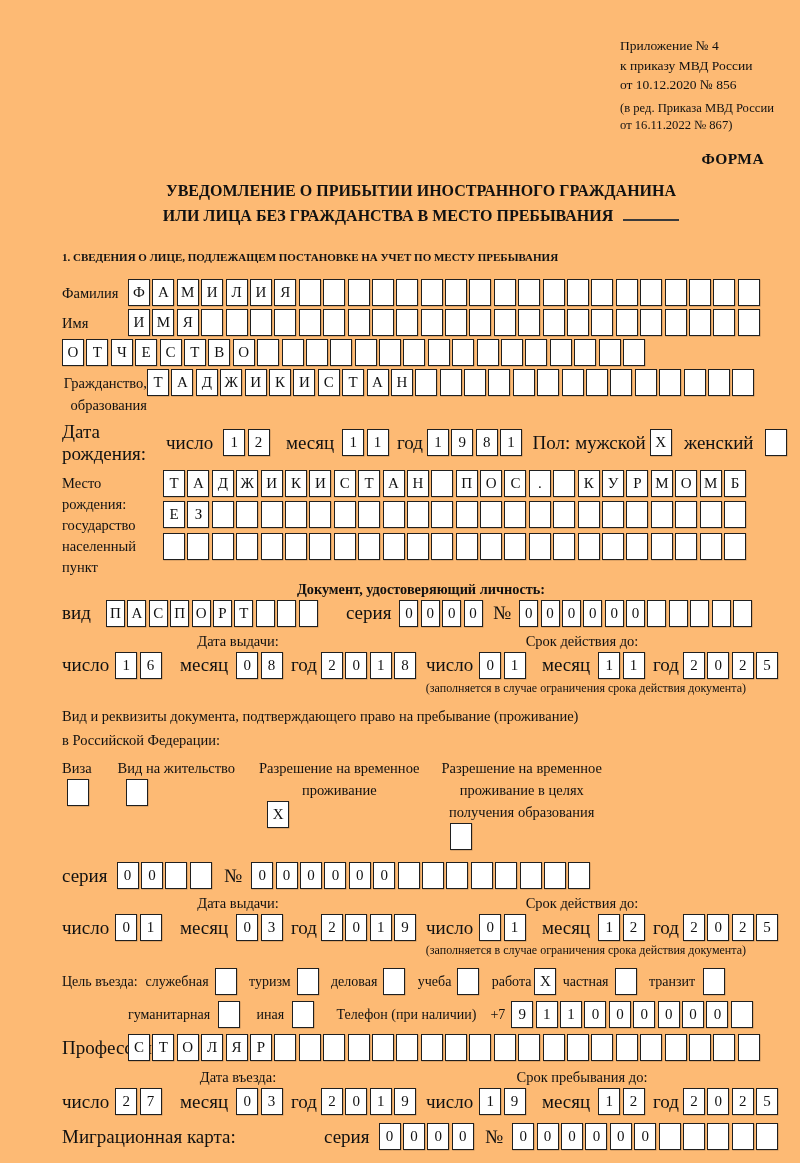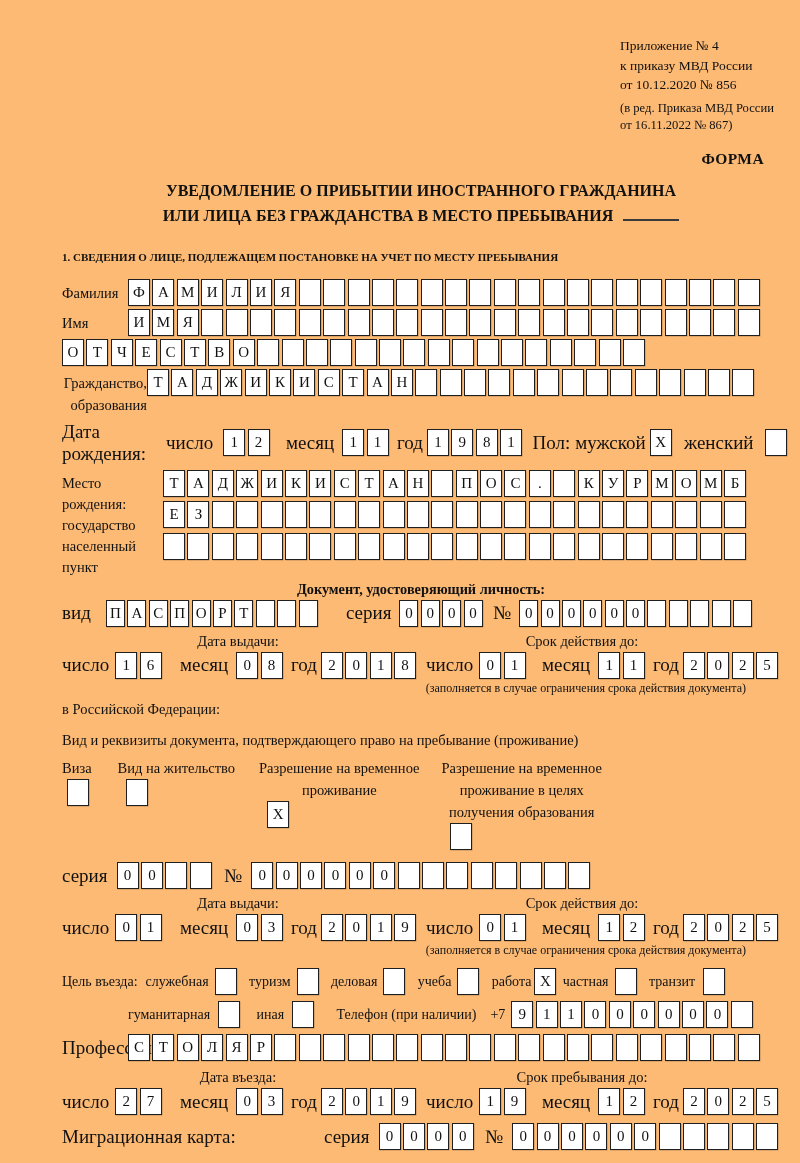--- a/index.html
+++ b/index.html
@@ -394,22 +394,22 @@
       <div class="cells">
           <span class="cell">2</span>
           <span class="cell">0</span>
           <span class="cell">2</span>
           <span class="cell">5</span>
         </div>
     </div>
   </div>
   <div class="dnote">(заполняется в случае ограничения срока действия документа)</div>
 
+  <div class="plain">Вид и реквизиты документа, подтверждающего право на пребывание (проживание)</div>
   <div class="plain" style="margin-top:2px;">в Российской Федерации:</div>
-  <div class="plain">Вид и реквизиты документа, подтверждающего право на пребывание (проживание)</div>
 
   <div class="opts">
     <div class="opt">
       <span class="olbl">Виза</span>
       <div class="cells" style="margin-left:5px;">
           <span class="cell"></span>
         </div>
     </div>
     <div class="opt" style="margin-left:26px;">
       <span class="olbl">Вид на жительство</span>

